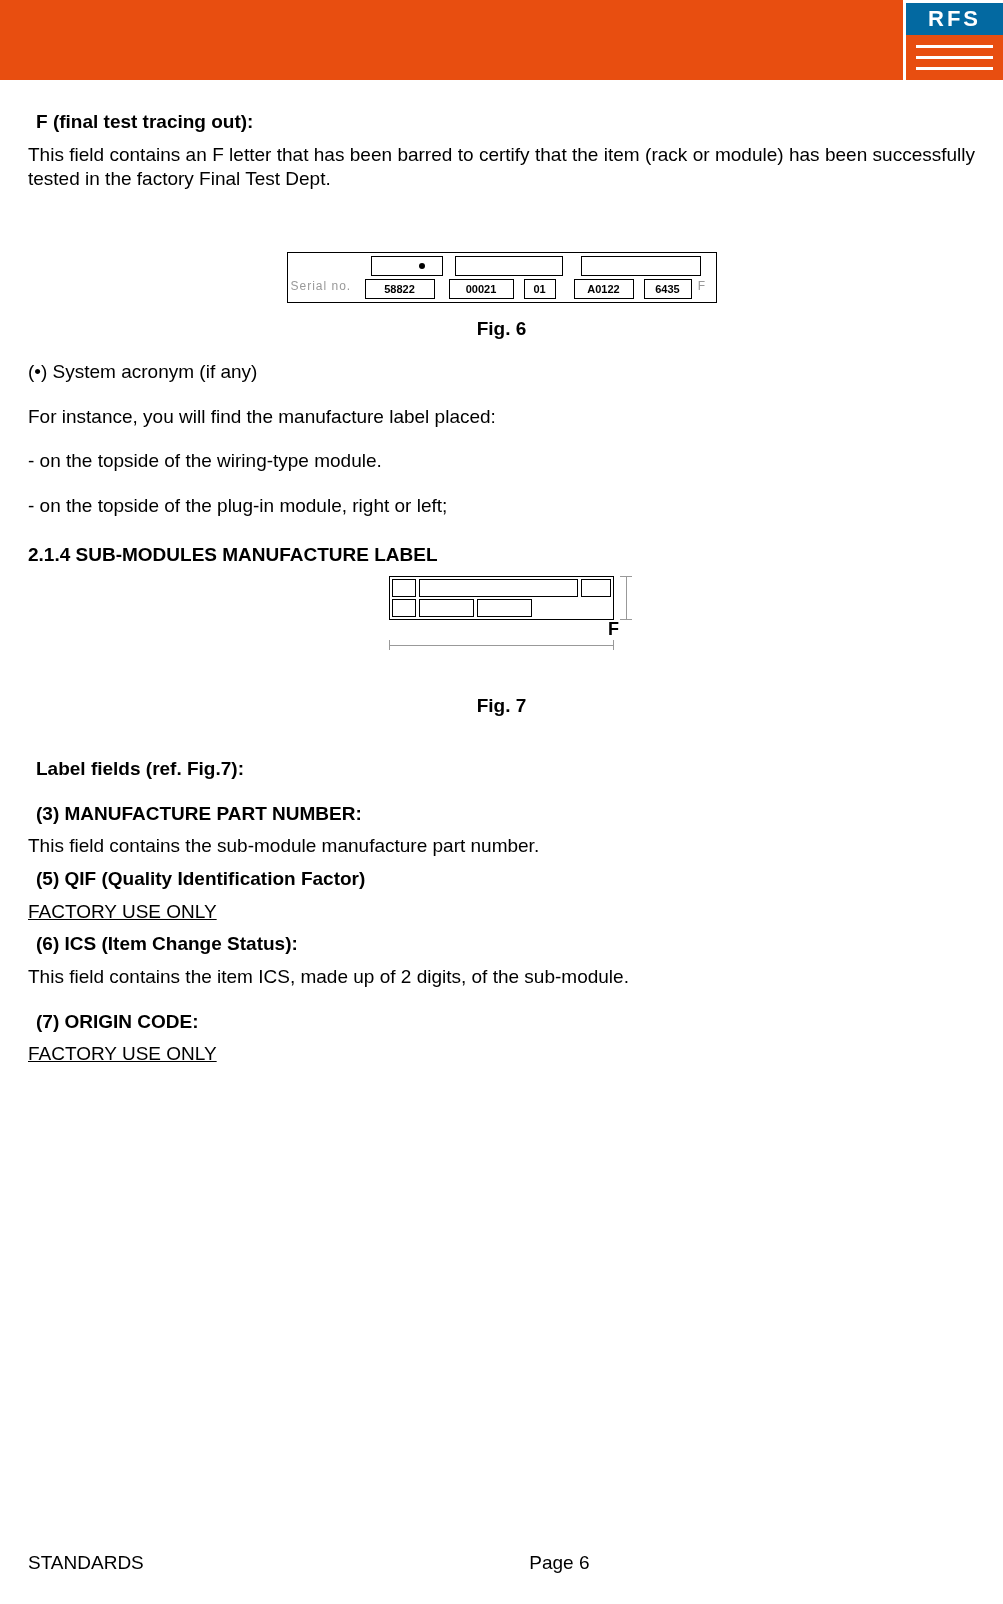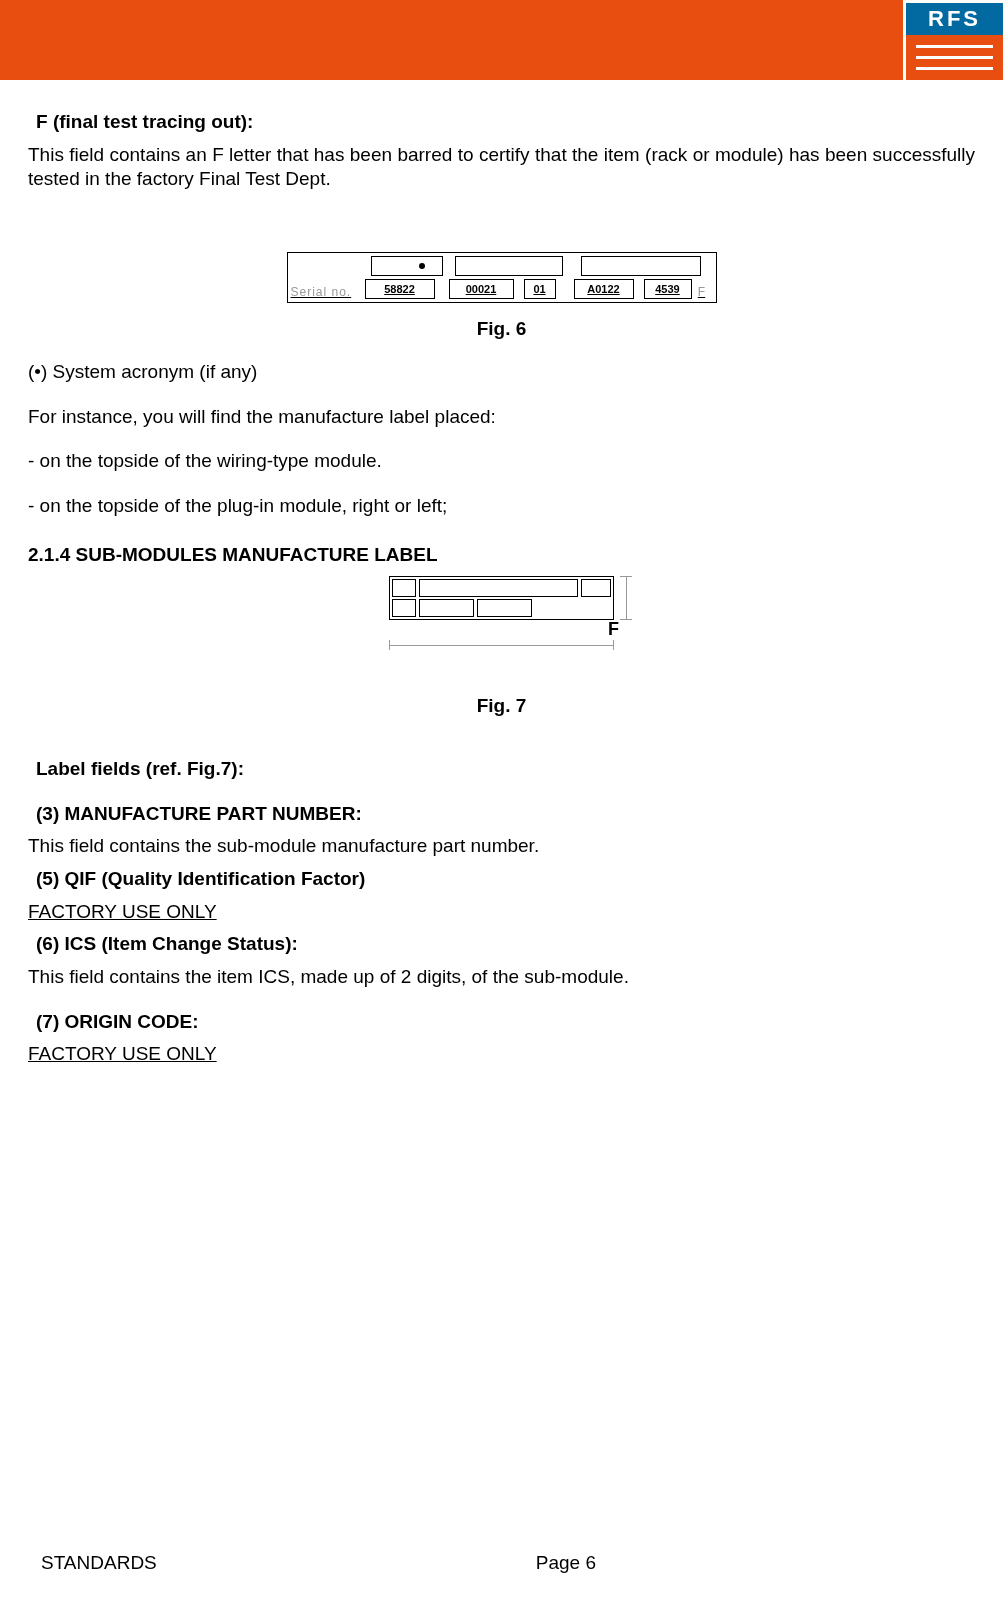--- a/index.html
+++ b/index.html
@@ -85,23 +85,22 @@
 
     
     .fig6 {
       margin: 10px auto 10px auto;
       width: 430px;
       border: 1px solid #000;
       padding: 3px;
     }
     .fig6-row {
       display: flex;
-      align-items: flex-end;
+      align-items: flex-start;
       gap: 4px;
-      text-decoration: underline;
     }
     .fig6-row1 {
       margin-left: 80px;
       margin-bottom: 3px;
     }
     .dot {
       width: 6px; height: 6px; background:#000; border-radius:50%;
       margin-left: 30px;
     }
     .fcell {
@@ -188,21 +187,20 @@
       height: 1px;
       background: #999;
     }
 
     .footer {
       position: absolute;
       bottom: 30px;
       left: 28px;
       right: 28px;
       display: flex;
-      margin-left: 13px;
     }
     .footer-left { flex: 0 0 auto; }
     .footer-center { flex: 1; text-align: center; }
   </style>
 </head>
 <body>
 
 <div class="header-bar">
   <div class="logo-box">
     <div class="logo-top">RFS</div>
@@ -235,21 +233,21 @@
     <div class="fig6-row">
       <div class="serial-label">Serial no.</div>
       <div class="fcell" style="width:70px;">58822</div>
       <div style="width:6px"></div>
       <div class="fcell" style="width:65px;">00021</div>
       <div style="width:2px"></div>
       <div class="fcell" style="width:32px;">01</div>
       <div style="width:10px"></div>
       <div class="fcell" style="width:60px;">A0122</div>
       <div style="width:2px"></div>
-      <div class="fcell" style="width:48px;">4539</div>
+      <div class="fcell" style="width:48px;">6435</div>
       <div class="tail-letter">F</div>
     </div>
   </div>
 
   <div class="fig-caption">Fig. 6</div>
 
   <div class="line">(•) System acronym (if any)</div>
   <div class="line">For instance, you will find the manufacture label placed:</div>
   <div class="line">- on the topside of the wiring-type module.</div>
   <div class="line">- on the topside of the plug-in module, right or left;</div>

